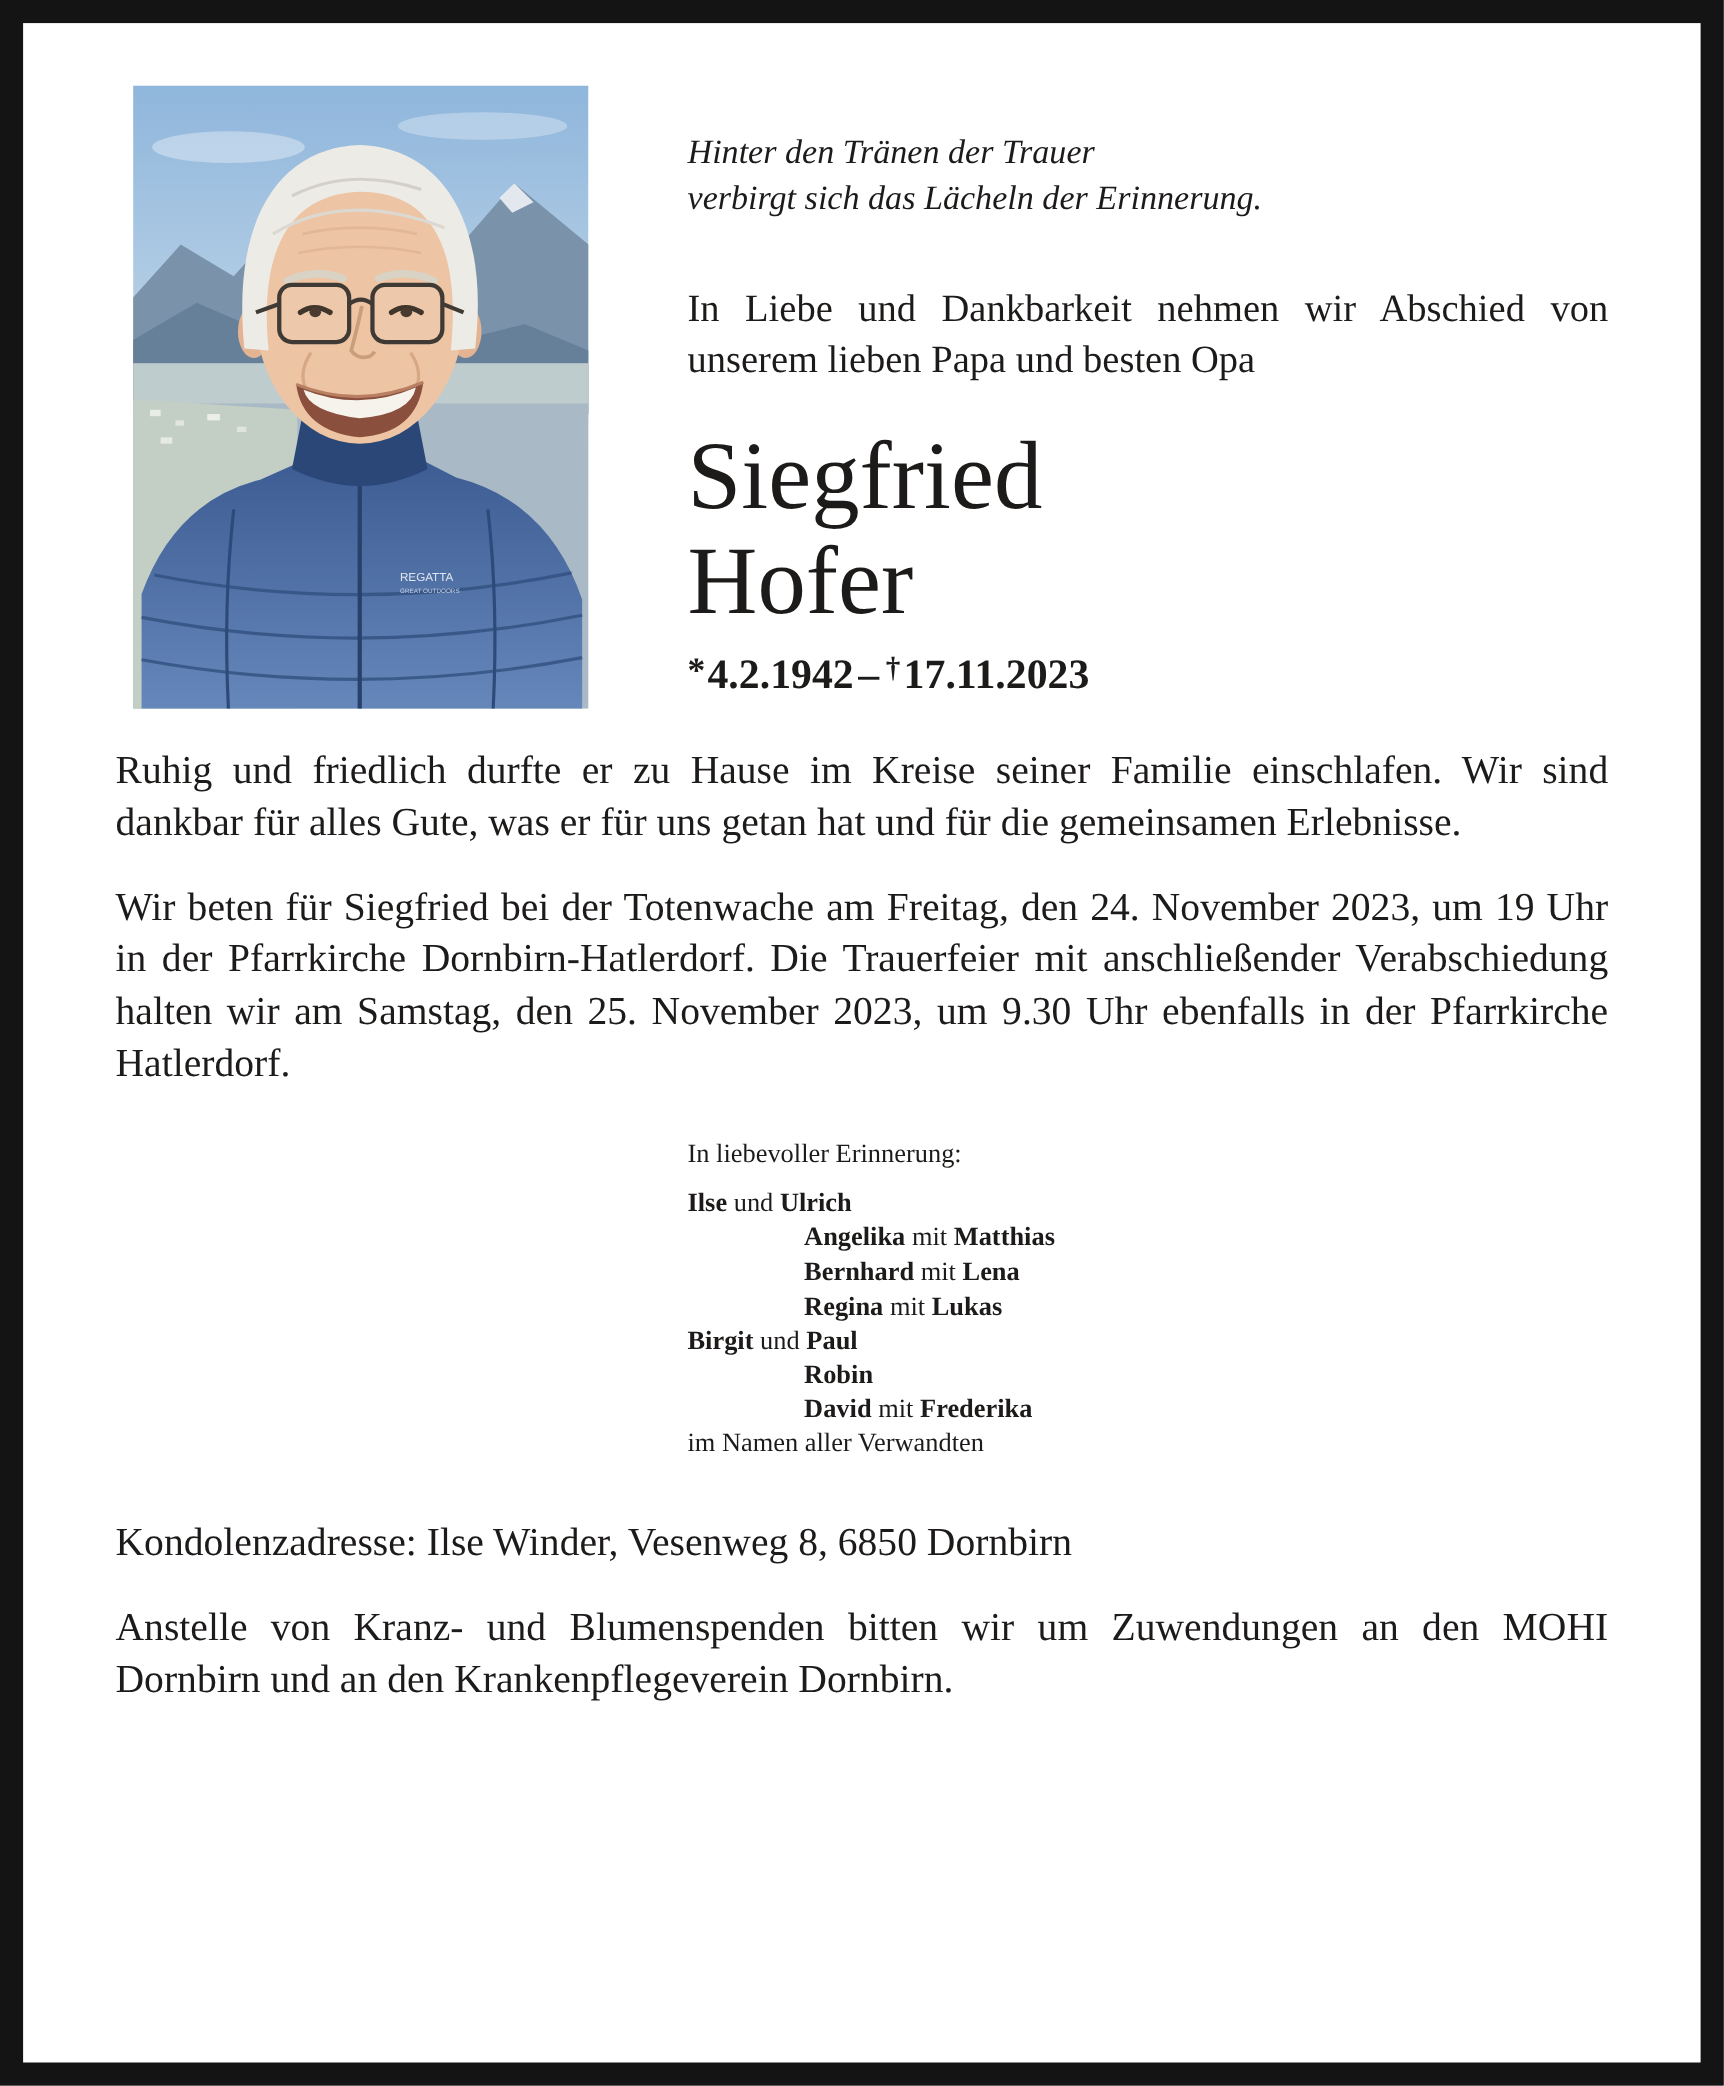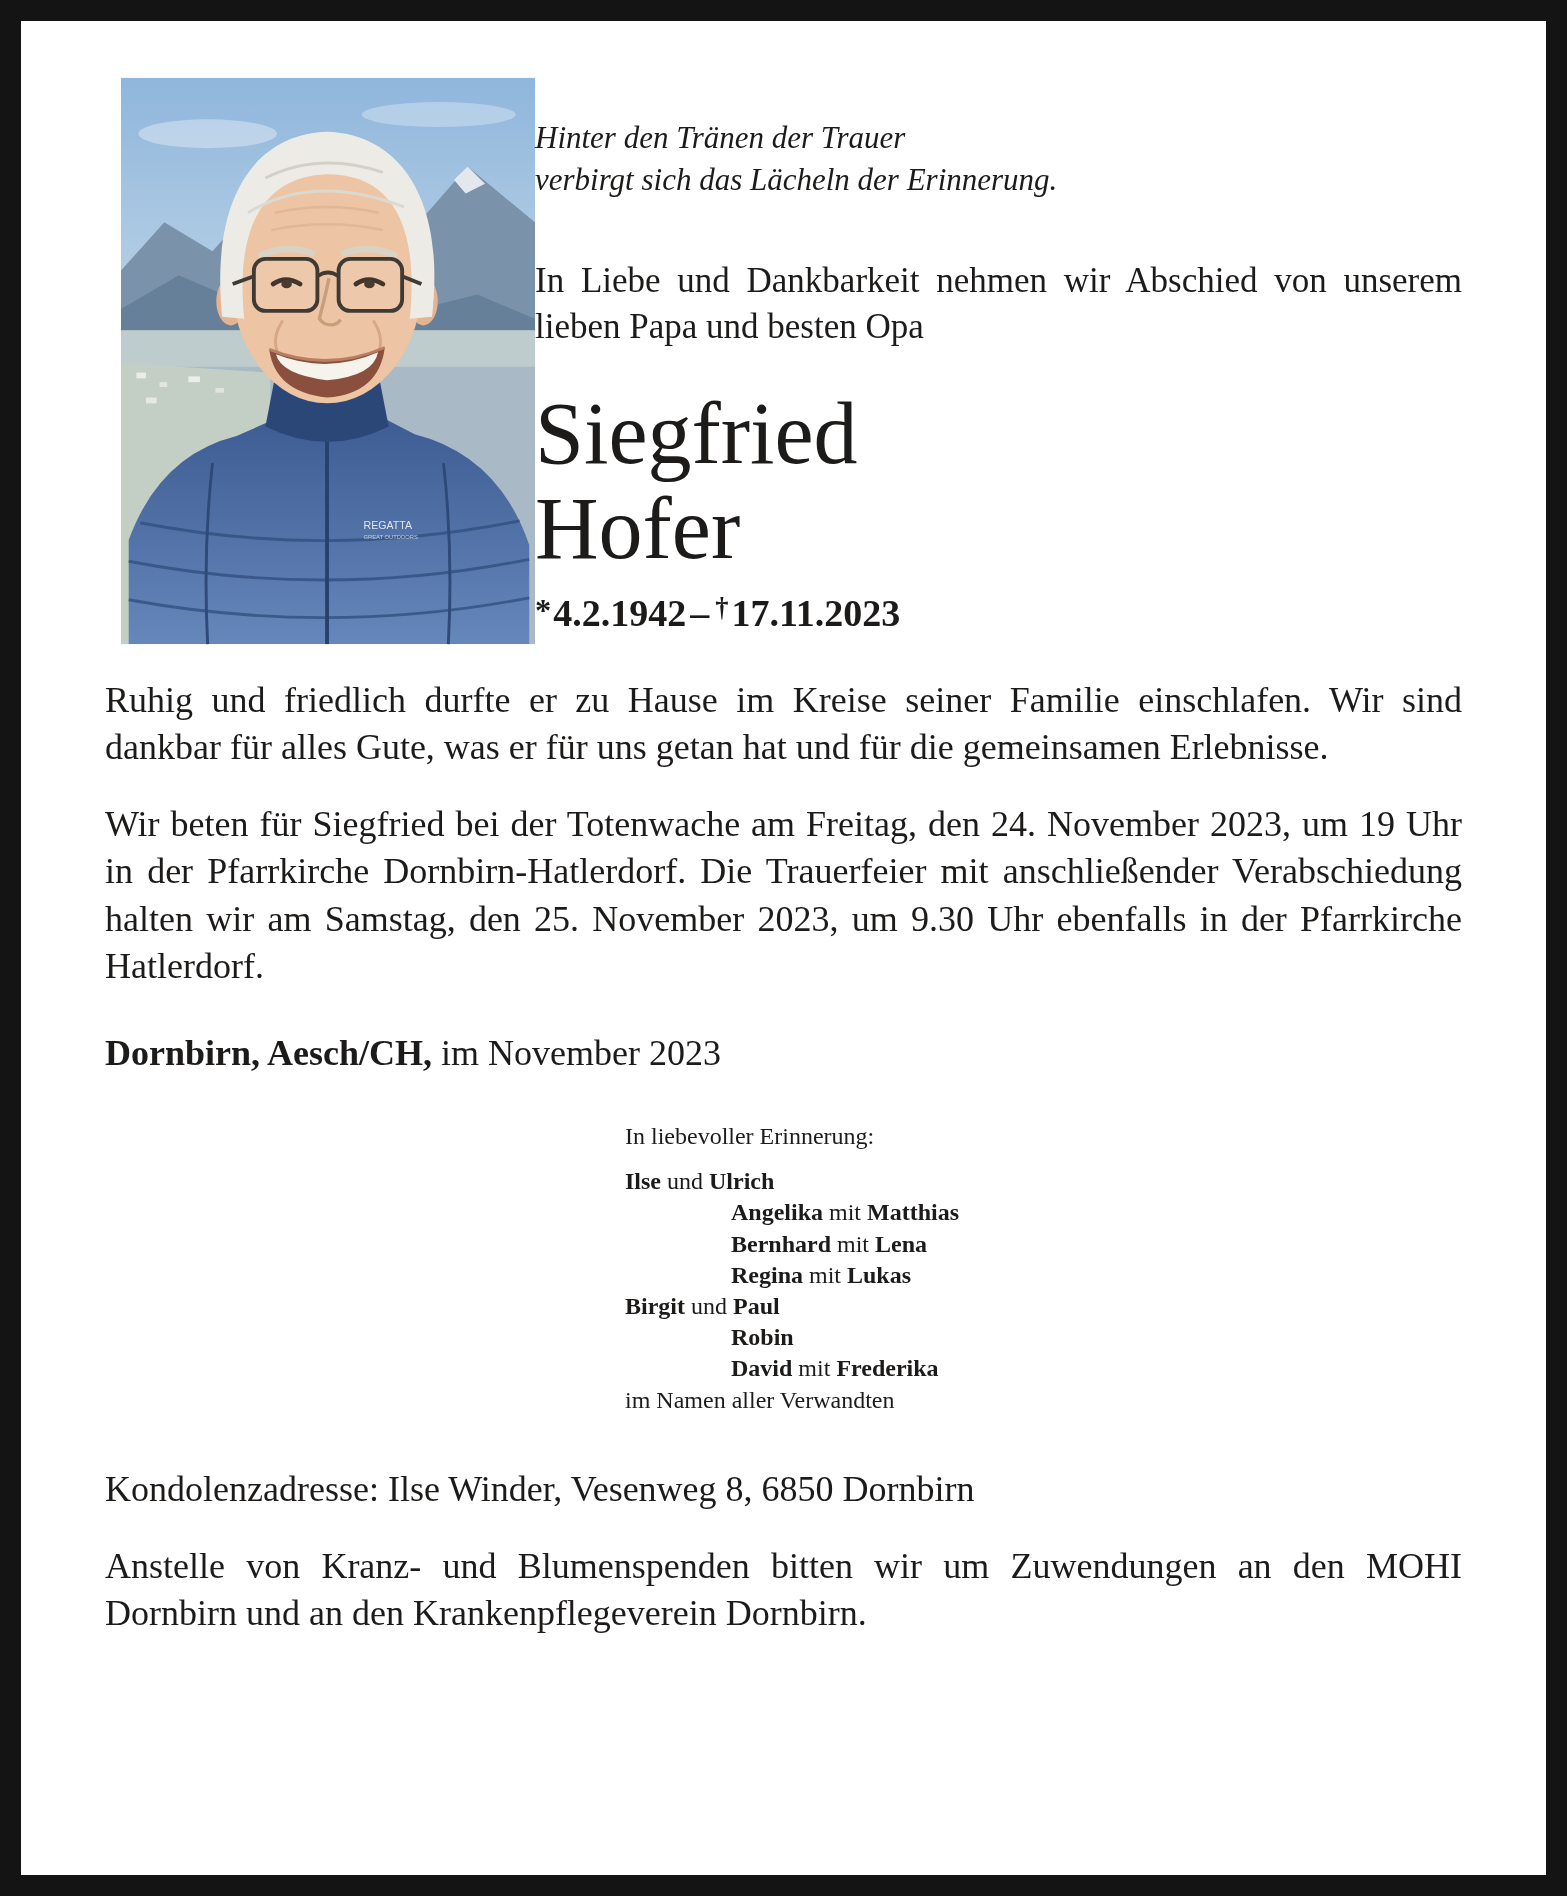--- a/index.html
+++ b/index.html
@@ -13,21 +13,21 @@
     width: 100%; height: 100%;
     background: #ffffff;
     padding: 46px 84px 0 84px;
     overflow: hidden;
     font-family: "Liberation Serif", "DejaVu Serif", serif;
     color: #1d1b1a;
   }
   .top-section { display: flex; }
   .photo { margin: 0; width: 430px; height: 588px; flex: 0 0 430px; padding-left: 16px; }
   .photo svg { display: block; width: 100%; height: 100%; }
-  .right-col { flex: 1; }
+  .right-col { flex: 1; padding-left: 90px; }
 
   .quote { margin: 50px 0 0; font-style: italic; font-size: 31px; line-height: 1.34; }
   .qline { display: block; }
 
   .intro { margin: 58px 0 0; font-size: 35px; line-height: 1.32; text-align: justify; }
 
   .name { margin: 36px 0 0; font-weight: 400; font-size: 88px; line-height: 1.08; }
   .nline { display: block; }
 
   .dates { margin: 14px 0 0; font-size: 38px; font-weight: bold; }
@@ -153,21 +153,20 @@
           <span class="nline">Hofer</span>
         </h1>
         <p class="dates"><span class="star">*</span><span>4.2.1942</span><span class="sep">–</span><span class="dagger">†</span><span>17.11.2023</span></p>
       </div>
     </div>
 
     <p class="body just first-body">Ruhig und friedlich durfte er zu Hause im Kreise seiner Familie einschlafen. Wir sind dankbar für alles Gute, was er für uns getan hat und für die gemeinsamen Erlebnisse.</p>
 
     <p class="body just">Wir beten für Siegfried bei der Totenwache am Freitag, den 24. November 2023, um 19 Uhr in der Pfarrkirche Dornbirn-Hatlerdorf. Die Trauerfeier mit anschließender Verabschiedung halten wir am Samstag, den 25. November 2023, um 9.30 Uhr ebenfalls in der Pfarrkirche Hatlerdorf.</p>
 
-    <p class="body place"><b>Dornbirn, Aesch/CH,</b> <span>im November 2023</span></p>
 
     <div class="family">
       <p class="fam-heading">In liebevoller Erinnerung:</p>
 
       <p class="fam-line"><b>Ilse</b><span> und </span><b>Ulrich</b></p>
 
       <p class="fam-line indent"><b>Angelika</b><span> mit </span><b>Matthias</b></p>
 
       <p class="fam-line indent"><b>Bernhard</b><span> mit </span><b>Lena</b></p>
 

